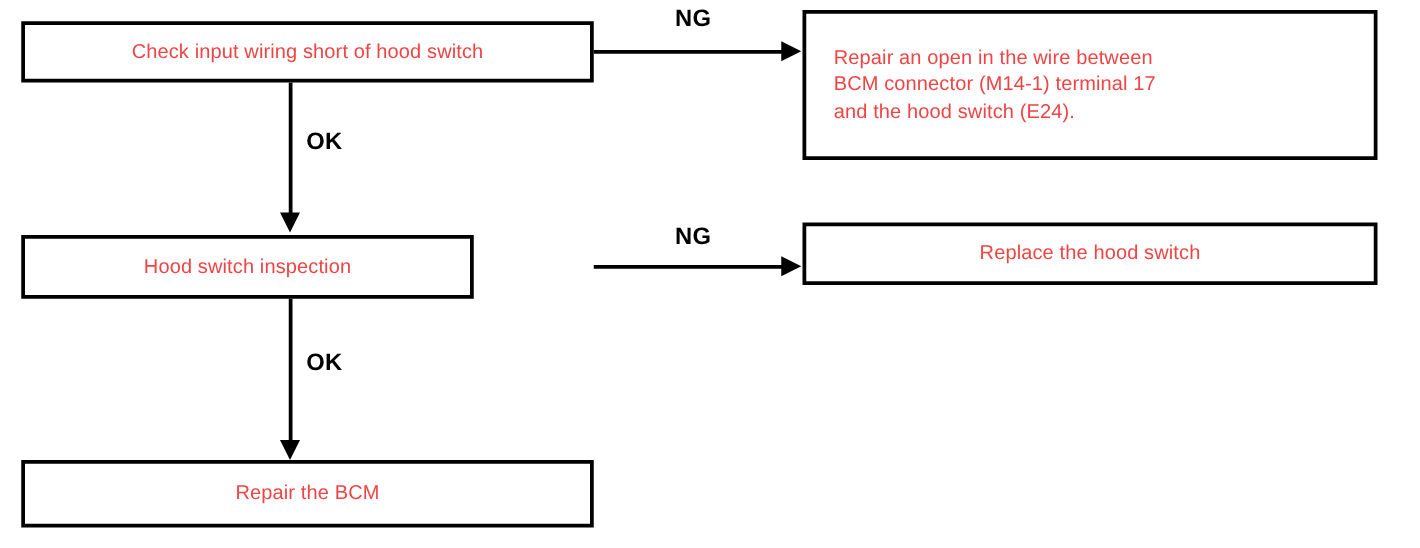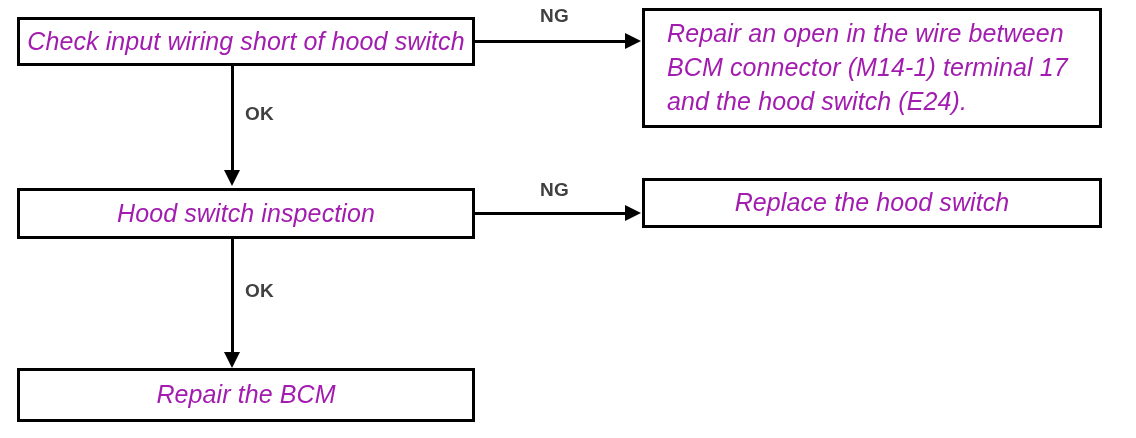--- a/index.html
+++ b/index.html
@@ -22,40 +22,39 @@
     position: absolute;
     box-sizing: border-box;
     border: 3px solid #000000;
     background: #ffffff;
     display: flex;
     align-items: center;
     justify-content: center;
     color: #000000;
   }
   .node .node-text {
-    font-size: 25px;
+    font-size: 16px;
     line-height: 1.35;
     letter-spacing: 0.1px;
-    color: #a21caf;
+    color: #ef4444;
     text-align: center;
     white-space: pre-line;
-    font-style: italic;
   }
   .node.left-align {
     justify-content: flex-start;
     padding-left: 22px;
   }
   .node.left-align .node-text {
     text-align: left;
   }
 
   
   #node-check-input   { left: 17px;  top: 17px;  width: 458px; height: 49px; }
   #node-repair-wire   { left: 642px; top: 8px;   width: 460px; height: 120px; align-items: center; }
-  #node-hood-inspect  { left: 17px;  top: 188px; width: 458px; height: 51px; }
+  #node-hood-inspect  { left: 17px;  top: 188px; width: 362px; height: 51px; }
   #node-replace-switch{ left: 642px; top: 178px; width: 460px; height: 50px; }
   #node-replace-bcm   { left: 17px;  top: 368px; width: 458px; height: 54px; }
 
   
   .conn-line {
     position: absolute;
     background: #000000;
   }
   .h-line { height: 3px; }
   .v-line { width: 3px; }
@@ -87,21 +86,21 @@
   #edge-ok1-line  { left: 231px; top: 66px;  height: 106px; }
   #edge-ok1-arrow { left: 224px; top: 170px; }
   
   #edge-ok2-line  { left: 231px; top: 239px; height: 115px; }
   #edge-ok2-arrow { left: 224px; top: 352px; }
 
   .edge-label {
     position: absolute;
     font-size: 19px;
     font-weight: bold;
-    color: #404040;
+    color: #000000;
     letter-spacing: 0.3px;
     line-height: 1;
     white-space: nowrap;
   }
   #label-ng1 { left: 540px; top: 6px; }
   #label-ng2 { left: 540px; top: 180px; }
   #label-ok1 { left: 245px; top: 104px; }
   #label-ok2 { left: 245px; top: 281px; }
 </style>
 </head>

